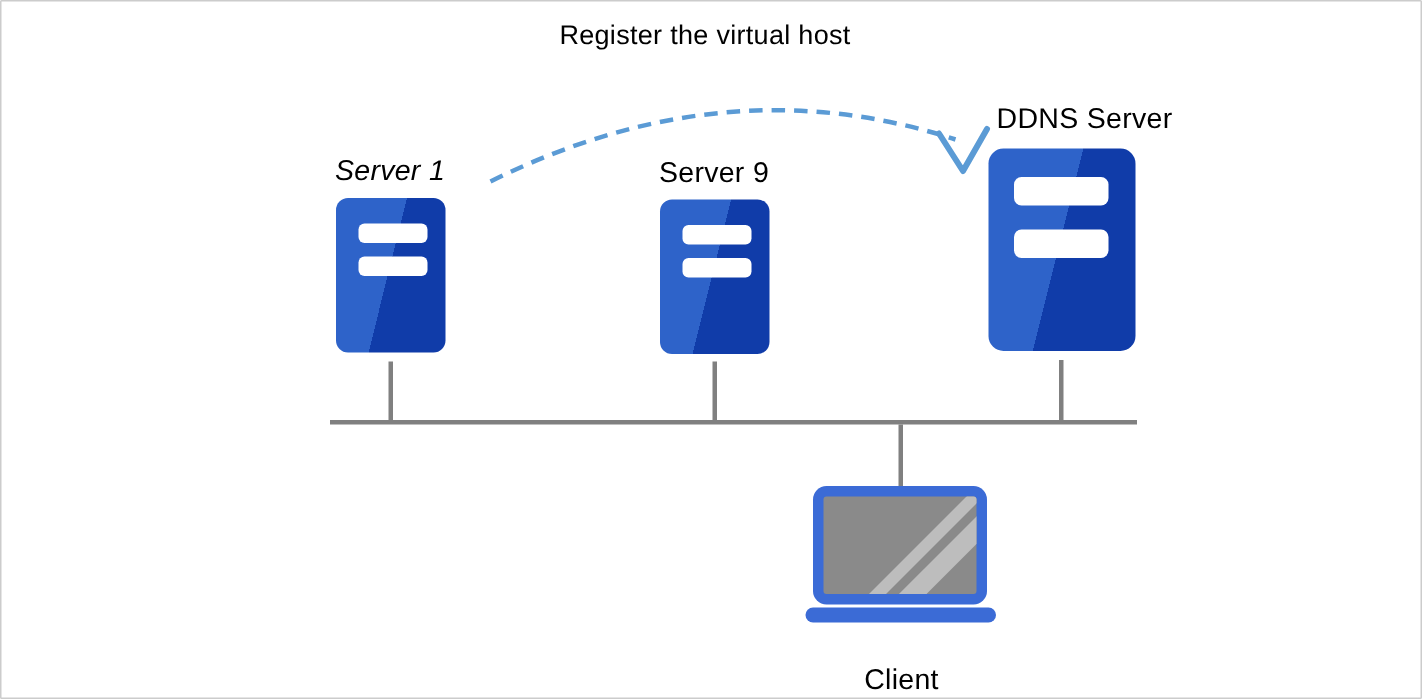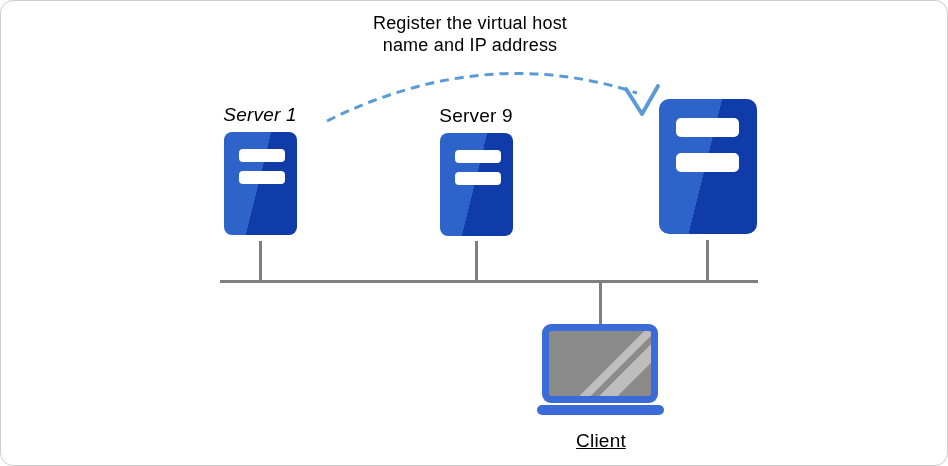--- a/index.html
+++ b/index.html
@@ -7,21 +7,21 @@
     padding: 0;
     background: #ffffff;
     font-family: "Liberation Sans", "DejaVu Sans", sans-serif;
   }
   .canvas {
     position: relative;
     width: 946px;
     height: 464px;
     background: #ffffff;
     border: 1px solid var(--canvas-border, #cccccc);
-    border-radius: 13px;
+    border-radius: 1px;
     overflow: hidden;
   }
   .label {
     position: absolute;
     color: #000000;
     font-size: 19px;
     letter-spacing: 0.2px;
     text-align: center;
     white-space: nowrap;
   }
@@ -115,21 +115,20 @@
     stroke: var(--arrow-blue, #5b9bd5);
   }
 </style>
 </head>
 <body>
 
 <div class="canvas">
 
   <div class="caption">
     <span>Register the virtual host</span>
-    <span>name and IP address</span>
   </div>
 
   <svg class="arrow-svg" width="946" height="464" viewBox="0 0 946 464">
     <path d="M 326 120 Q 483 42 636 92" stroke-width="3" stroke-dasharray="9 6"></path>
     <path d="M 625 88 L 641 113 L 657 85" stroke-width="4" stroke-linecap="round" stroke-linejoin="round"></path>
   </svg>
 
   <div class="hline" style="left:219px; top:279px; width:538px;"></div>
   <div class="vline" style="left:258px; top:240px; height:39px;"></div>
   <div class="vline" style="left:474px; top:240px; height:39px;"></div>
@@ -141,27 +140,28 @@
     <div class="slot-bar bar1"></div>
     <div class="slot-bar bar2"></div>
   </div>
 
   <div class="label" style="left:415px; top:104px; width:120px;">Server 9</div>
   <div class="server-icon small" style="left:439px; top:132px;">
     <div class="slot-bar bar1"></div>
     <div class="slot-bar bar2"></div>
   </div>
 
+  <div class="label" style="left:642px; top:68px; width:160px;">DDNS Server</div>
   <div class="server-icon large" style="left:658px; top:98px;">
     <div class="slot-bar bar1"></div>
     <div class="slot-bar bar2"></div>
   </div>
 
   <div class="laptop-screen">
     <div class="laptop-display">
       <div class="glare thin"></div>
       <div class="glare wide"></div>
     </div>
   </div>
   <div class="laptop-base"></div>
-  <div class="label" style="left:540px; top:429px; width:120px;text-decoration:underline;">Client</div>
+  <div class="label" style="left:540px; top:442px; width:120px;">Client</div>
 
 </div>
 
 </body></html>

